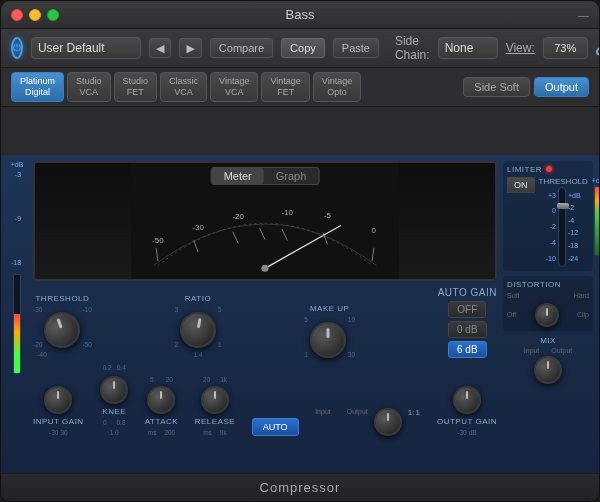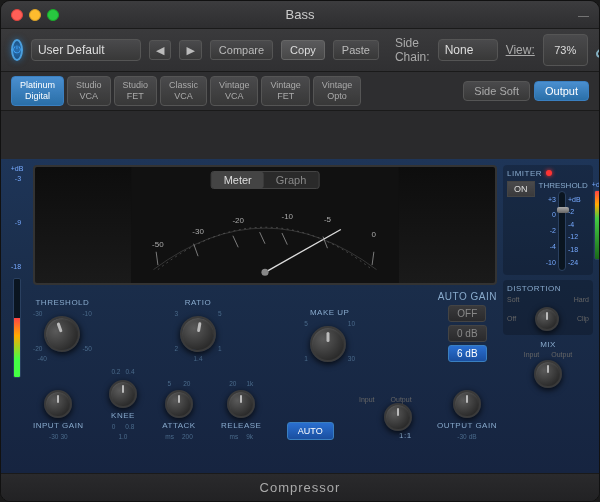--- a/index.html
+++ b/index.html
@@ -150,21 +150,21 @@
       min-width: 60px;
     }
     .view-label { color: #aaa; font-size: 12px; text-decoration: underline; }
     .view-select {
       background: linear-gradient(180deg, #4a4a4c 0%, #383838 100%);
       border: 1px solid #555;
       border-radius: 4px;
       color: #ddd;
       font-size: 12px;
       padding: 2px 4px;
-      height: 32px;
+      height: 22px;
       min-width: 45px;
     }
     .link-btn {
       color: #4a9fdf;
       font-size: 14px;
       cursor: pointer;
     }
 
     
     .second-bar {
@@ -700,21 +700,21 @@
           <div style="display:flex;gap:2px;">
             <span style="color:#4a6a8a;font-size:6.5px;">ms</span>
             <span style="color:#4a6a8a;font-size:6.5px;margin-left:6px;">9k</span>
           </div>
         </div>
 
         <div style="display:flex;flex-direction:column;align-items:center;justify-content:center;gap:4px;">
           <button class="ag-btn active-blue" style="font-size:9px;padding:3px 10px;">AUTO</button>
         </div>
 
-        <div style="display:flex;flex-direction:column;align-items:flex-end;gap:0;">
+        <div style="display:flex;flex-direction:row;align-items:flex-start;gap:6px;">
           <div style="display:flex;gap:16px;">
             <span style="color:#666;font-size:7px;">Input</span>
             <span style="color:#666;font-size:7px;">Output</span>
           </div>
           <div class="knob sm"></div>
           <span class="knob-label">1:1</span>
         </div>
 
         <div class="knob-group">
           <div class="knob sm"></div>

